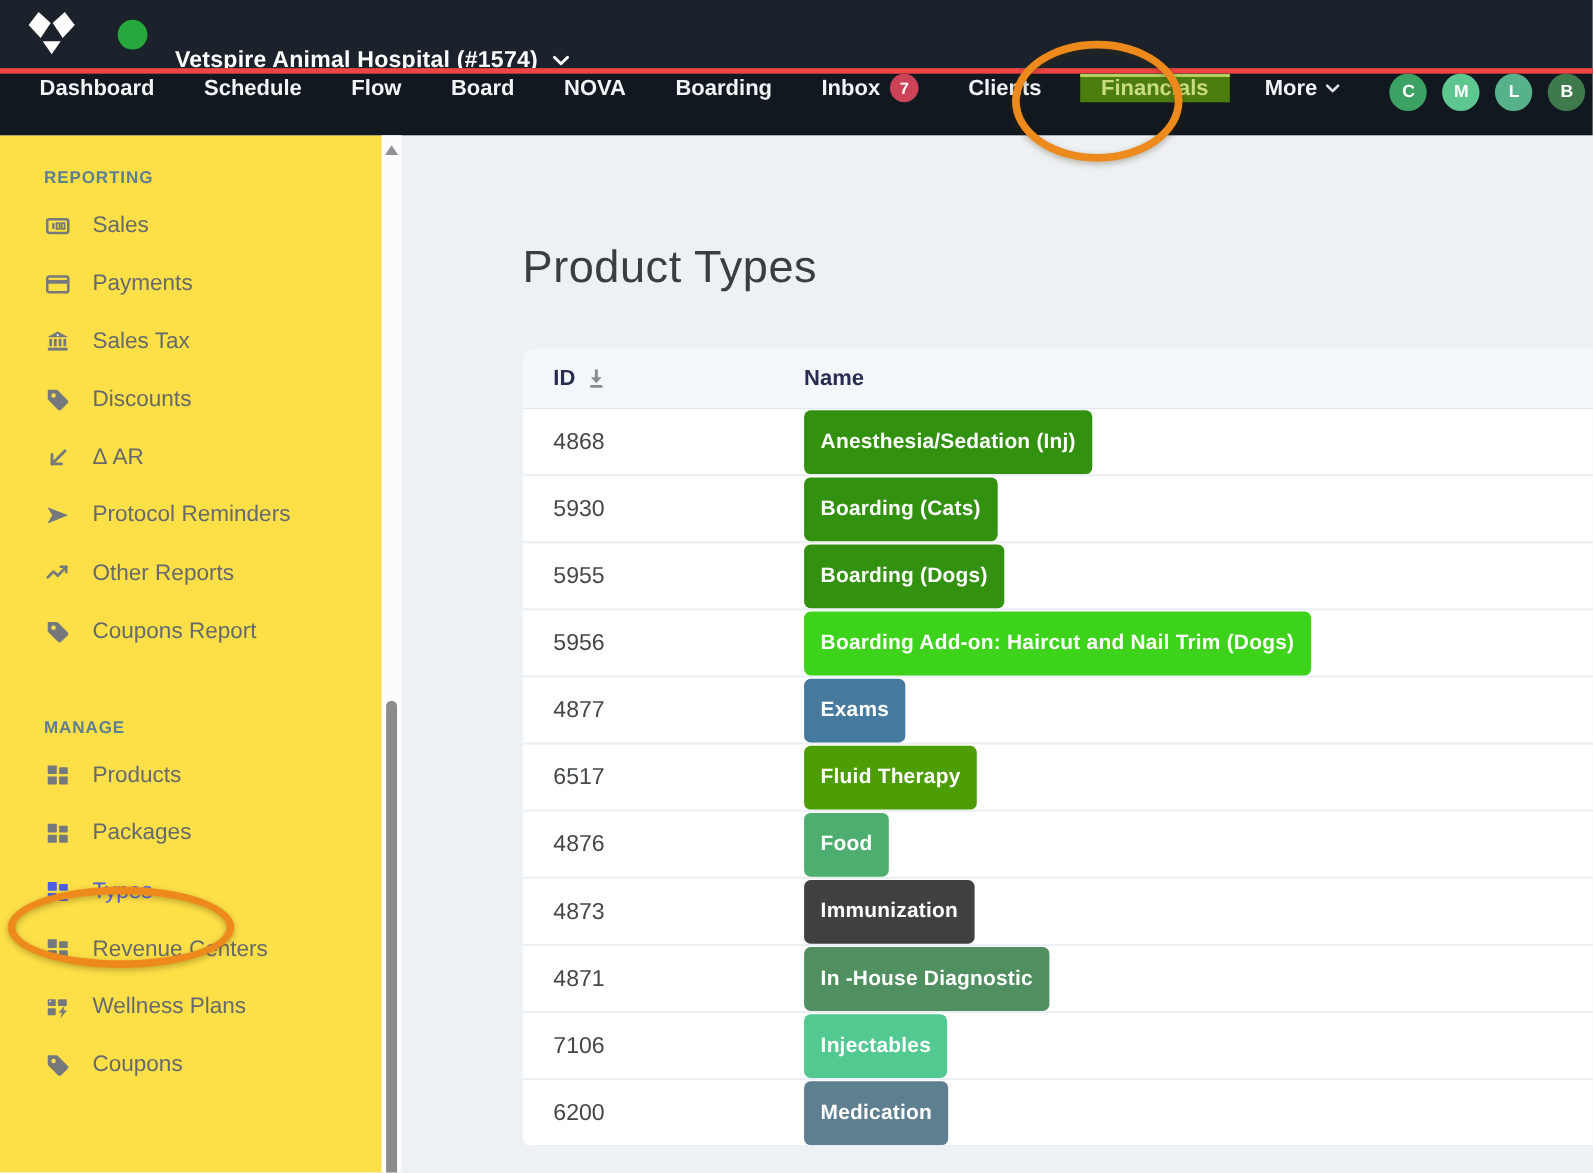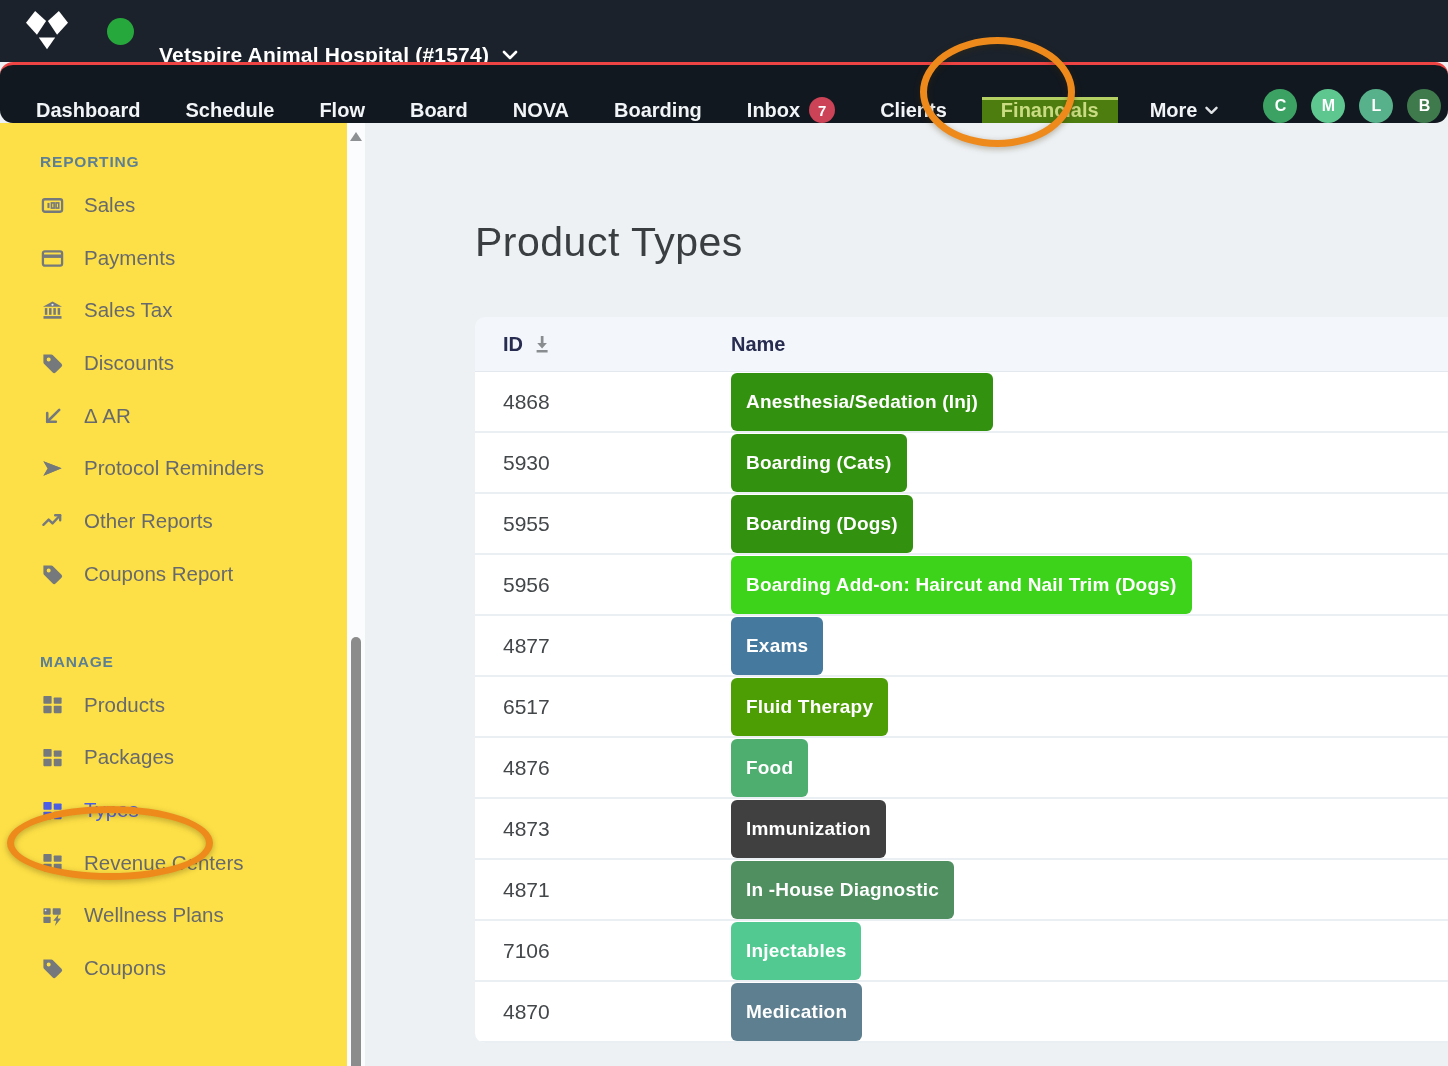--- a/index.html
+++ b/index.html
@@ -16,22 +16,22 @@
     display:flex; align-items:center; padding:0 24px;
   }
   .logo { display:flex; align-items:center; cursor:pointer; }
   .logo svg { width:46px; height:42px; }
   .status-dot { width:27px; height:27px; border-radius:50%; margin:0 25px 0 37px; }
   .practice { color:#fff; font-size:21px; font-weight:700; letter-spacing:.2px; display:flex; align-items:center; cursor:pointer;margin-top:48px; }
   .practice .chev { margin-left:13px; color:#fff; }
 
   
   .navbar {
-    height:61px; background:#12181f; border-top:3px solid #ef4444;
-    display:flex; align-items:flex-end; padding-left:36px; position:relative;border-radius:13px;
+    height:61px; background:#12181f; border-top:5px solid #ef4444;
+    display:flex; align-items:flex-start; padding-left:36px; position:relative;
   }
   .nav-item {
     display:flex; align-items:center; margin-right:45px;
     color:#f2f5f7; font-size:20px; font-weight:600; cursor:pointer; white-space:nowrap;
   }
   .nav-item.active {
     background:#4d7c0f; box-shadow: inset 0 3px 0 0 #b5d062;
     padding:0 19px; margin-left:-10px; margin-right:32px; font-weight:700;
   }
   .nav-badge {
@@ -379,21 +379,21 @@
           </div>
           <div class="trow">
             <div class="td-id">4871</div>
             <div class="td-name"><span class="badge" style="background:#4f8f60">In -House Diagnostic</span></div>
           </div>
           <div class="trow">
             <div class="td-id">7106</div>
             <div class="td-name"><span class="badge" style="background:#51c991">Injectables</span></div>
           </div>
           <div class="trow">
-            <div class="td-id">4870</div>
+            <div class="td-id">6200</div>
             <div class="td-name"><span class="badge" style="background:#5d7f90">Medication</span></div>
           </div>
         </div>
     </div>
   </main>
 </div>
 
 <div class="ellipse" id="ann-financials" style="border: 7px solid rgb(238, 138, 28);"></div>
 <div class="ellipse" id="ann-types" style="border: 7px solid rgb(238, 138, 28);"></div>
 

